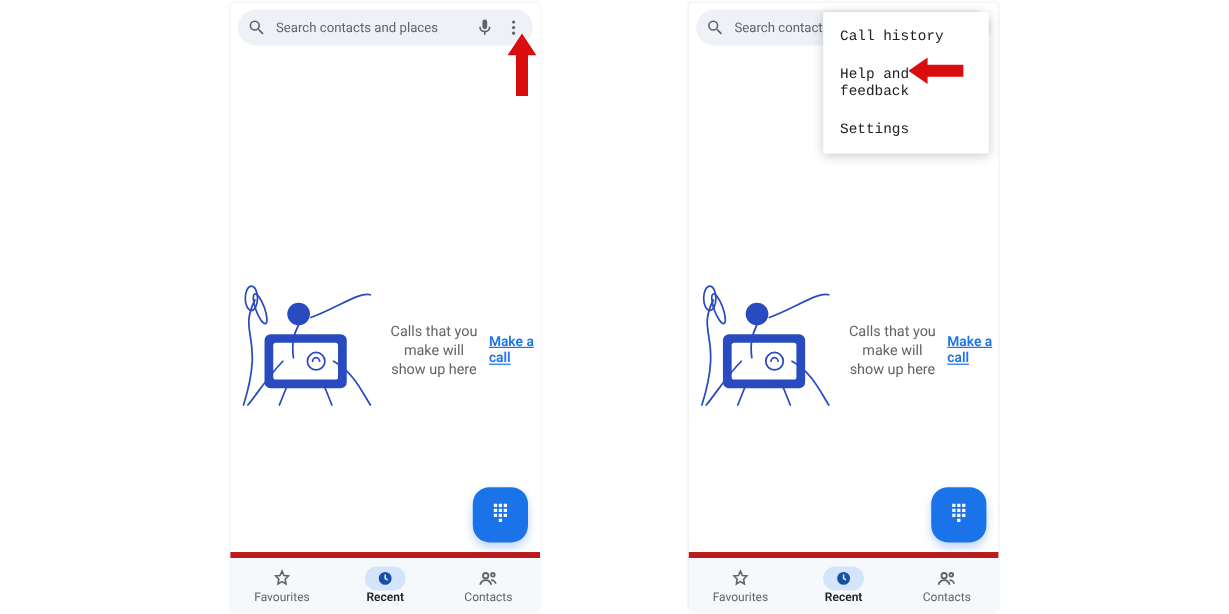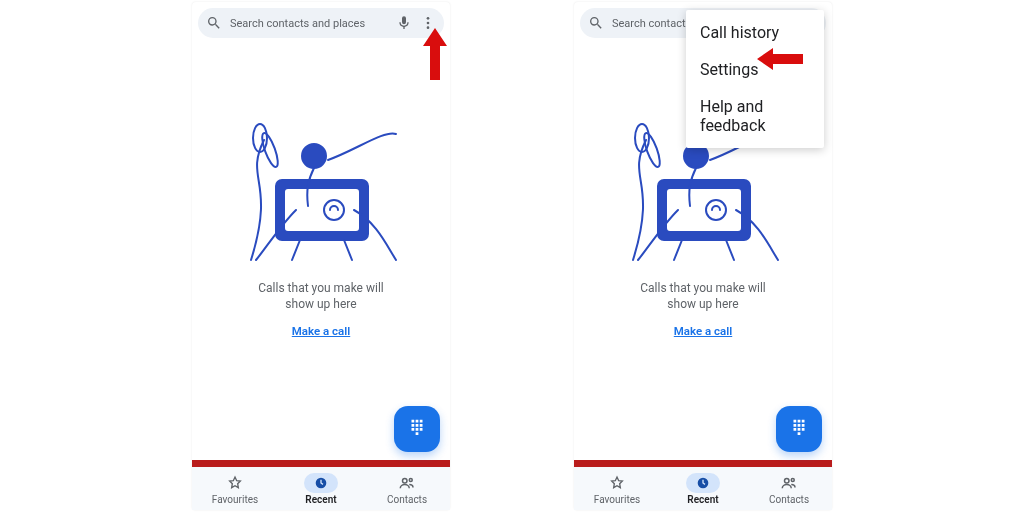--- a/index.html
+++ b/index.html
@@ -27,50 +27,50 @@
     border-radius: 15px;
     display: flex;
     align-items: center;
     padding: 0 8px;
     gap: 8px;
   }
   .searchbar .icon { width: 16px; height: 16px; display:flex; align-items:center; justify-content:center; color:#5f6368; }
   .searchbar .placeholder { flex:1; font-size: 11px; color:#5f6368; }
 
   
-  .main { flex:1; display:flex; flex-direction:column; align-items:center; padding-top:72px; position:relative; }
+  .main { flex:1; display:flex; flex-direction:row; align-items:center; padding-top:72px; position:relative; }
   .illus { width: 170px; height: 156px; }
   .emptytxt { margin-top: 14px; text-align:center; font-size:12px; color:#5f6368; line-height:1.35; white-space:pre-line; }
   .cta { margin-top: 12px; font-size:11.5px; font-weight:600; color:#1a73e8; cursor:pointer;text-decoration:underline; }
 
   
   .fab {
     position:absolute; right:10px; bottom:58px;
     width:46px; height:46px; border-radius:14px;
     background:#1a73e8; display:flex; align-items:center; justify-content:center;
     box-shadow: 0 4px 8px rgba(26,115,232,.3);
   }
   .fab svg { width:22px; height:22px; fill:#fff; }
 
   
-  .nav { height:50px; border-top:7px solid #b91c1c; display:flex; background:#f6f9fc; }
+  .nav { height:50px; border-top:5px solid #b91c1c; display:flex; background:#f6f9fc; }
   .nav .tab { flex:1; display:flex; flex-direction:column; align-items:center; justify-content:center; gap:1px; cursor:pointer; }
   .nav .tabicon { width:34px; height:20px; display:flex; align-items:center; justify-content:center; border-radius:11px; color:#5f6368; }
   .nav .tab.active .tabicon { background:#d3e4fb; color:#174ea6; }
   .nav .lbl { font-size:10px; color:#5f6368; }
   .nav .tab.active .lbl { color:#202124; font-weight:600;text-align:right; }
 
   
   .menu {
     position:absolute; top:8px; right:8px; width:138px;
     background:#fff; border-radius:2px;
     box-shadow: 0 2px 10px rgba(0,0,0,.2);
     padding:4px 0;
   }
-  .menu .item { font-size:16px; color:#202124; padding:9px 14px; cursor:pointer; }
+  .menu .item { font-size:12px; color:#202124; padding:9px 14px; cursor:pointer;font-family:Liberation Mono, monospace; }
 
   
   .arrow {
     position:absolute; pointer-events:none;
   }
   .arrow.up { left:423px; top:28px; }
   .arrow.side { left:757px; top:48px; }
   .arrow svg { display:block; }
 </style>
 </head>
@@ -228,22 +228,22 @@
               <circle cx="17" cy="8" r="2"></circle>
               <path d="M15 14c3 0 5 2 5 4"></path>
             </svg>
         </span>
         <span class="lbl">Contacts</span>
       </div>
     </div>
 
     <div class="menu">
       <div class="item">Call history</div>
+      <div class="item">Help and feedback</div>
       <div class="item">Settings</div>
-      <div class="item">Help and feedback</div>
     </div>
   </div>
 
   <div class="arrow up">
     <svg width="24" height="52">
         <path d="M12 0 L24 18 L17 18 L17 52 L7 52 L7 18 L0 18 Z" fill="#d90d0d"></path>
       </svg>
   </div>
   <div class="arrow side">
     <svg width="46" height="22">

